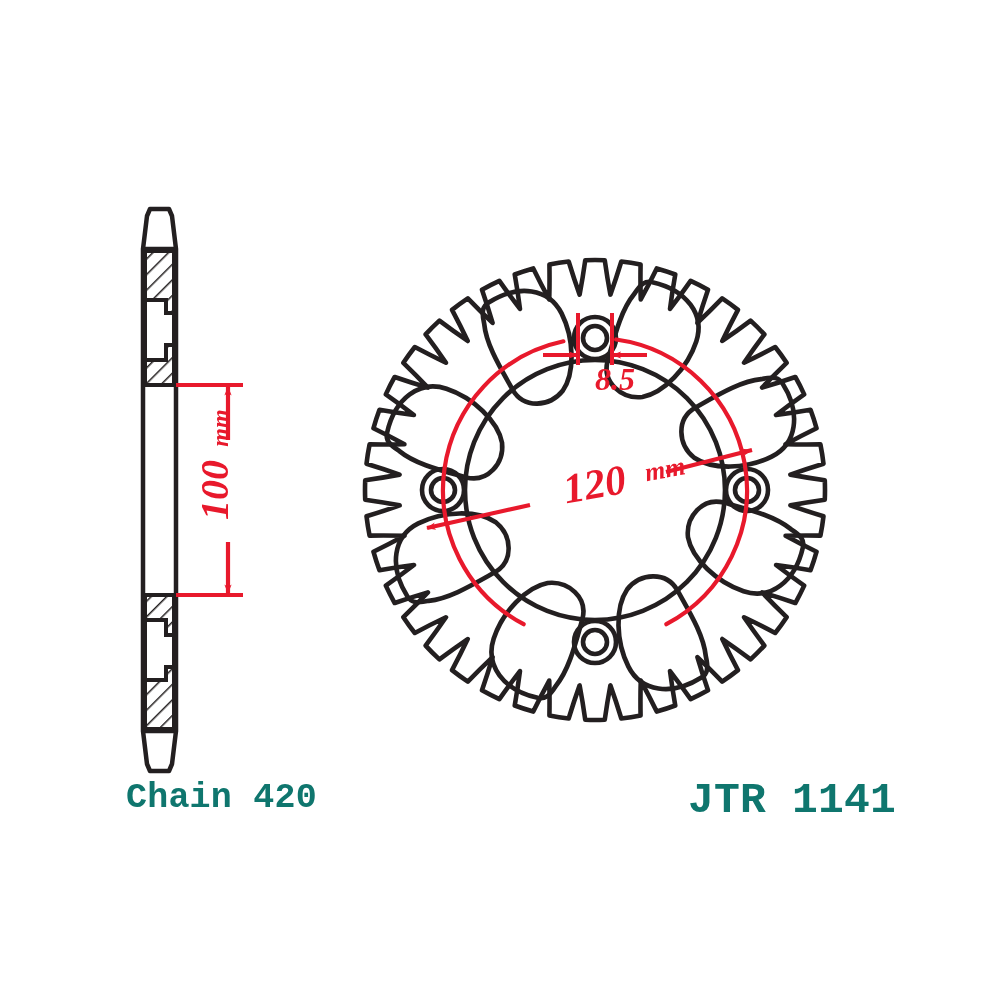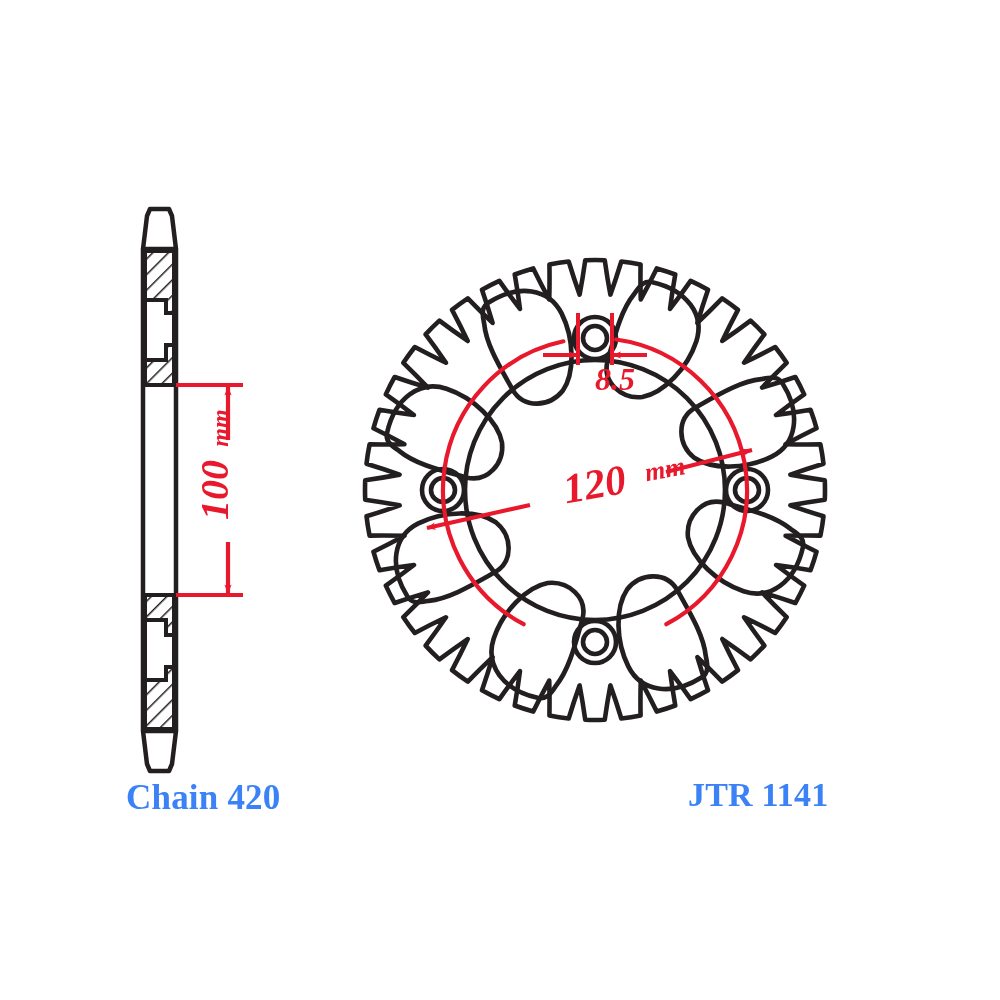--- a/index.html
+++ b/index.html
@@ -31,35 +31,35 @@
   }
   .label-layer {
     position: absolute;
     top: 0; left: 0;
     width: 1000px;
     height: 1000px;
     pointer-events: none;
   }
   .caption {
     position: absolute;
-    font-family: Liberation Serif, serif;
+    font-family: Liberation Mono, monospace;
     font-weight: bold;
-    color: #3b82f6;
+    color: #0f766e;
     white-space: nowrap;
     letter-spacing: 0.2px;
   }
   #chain-caption {
     left: 126px;
     top: 778px;
     font-size: 35px;
   }
   #part-caption {
     left: 688px;
     top: 776px;
-    font-size: 34px;
+    font-size: 43px;
   }
 </style>
 </head>
 <body>
 
 <div id="sheet">
 
   <svg class="drawing" viewBox="0 0 1000 1000" xmlns="http://www.w3.org/2000/svg">
     <defs>
       <marker id="arrowEnd" markerWidth="10" markerHeight="8" refX="9.2" refY="4" orient="auto" markerUnits="userSpaceOnUse">

